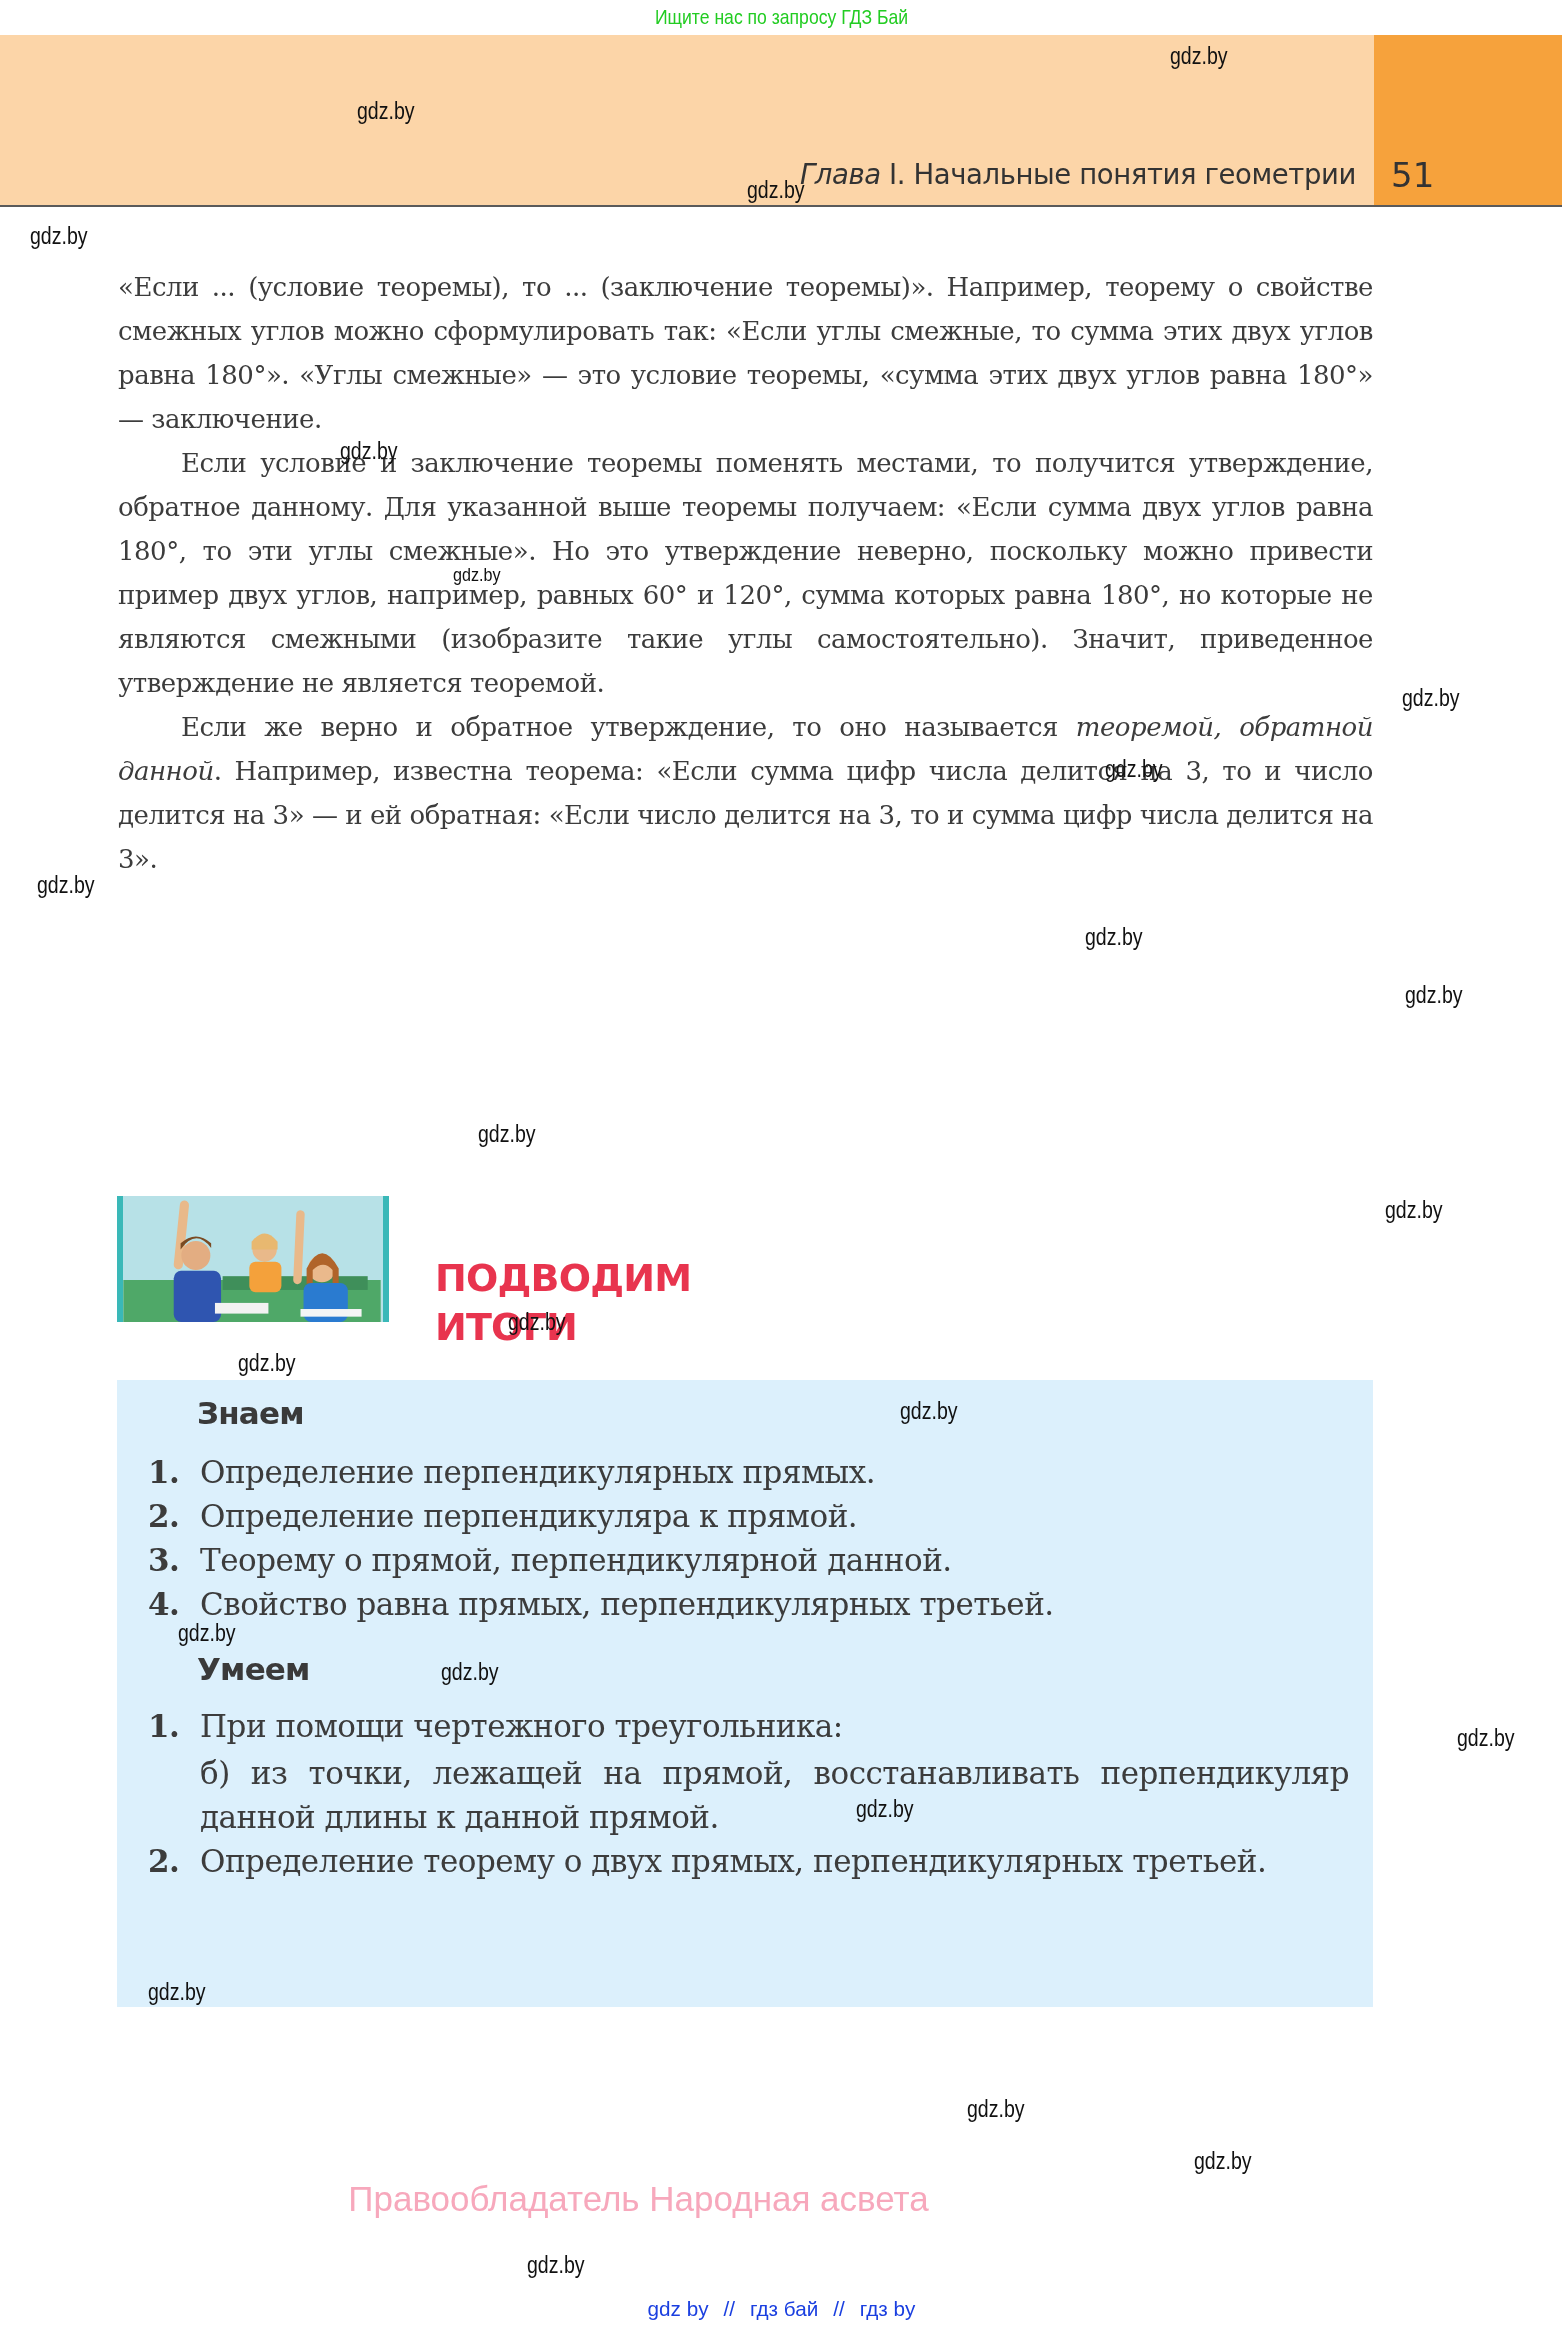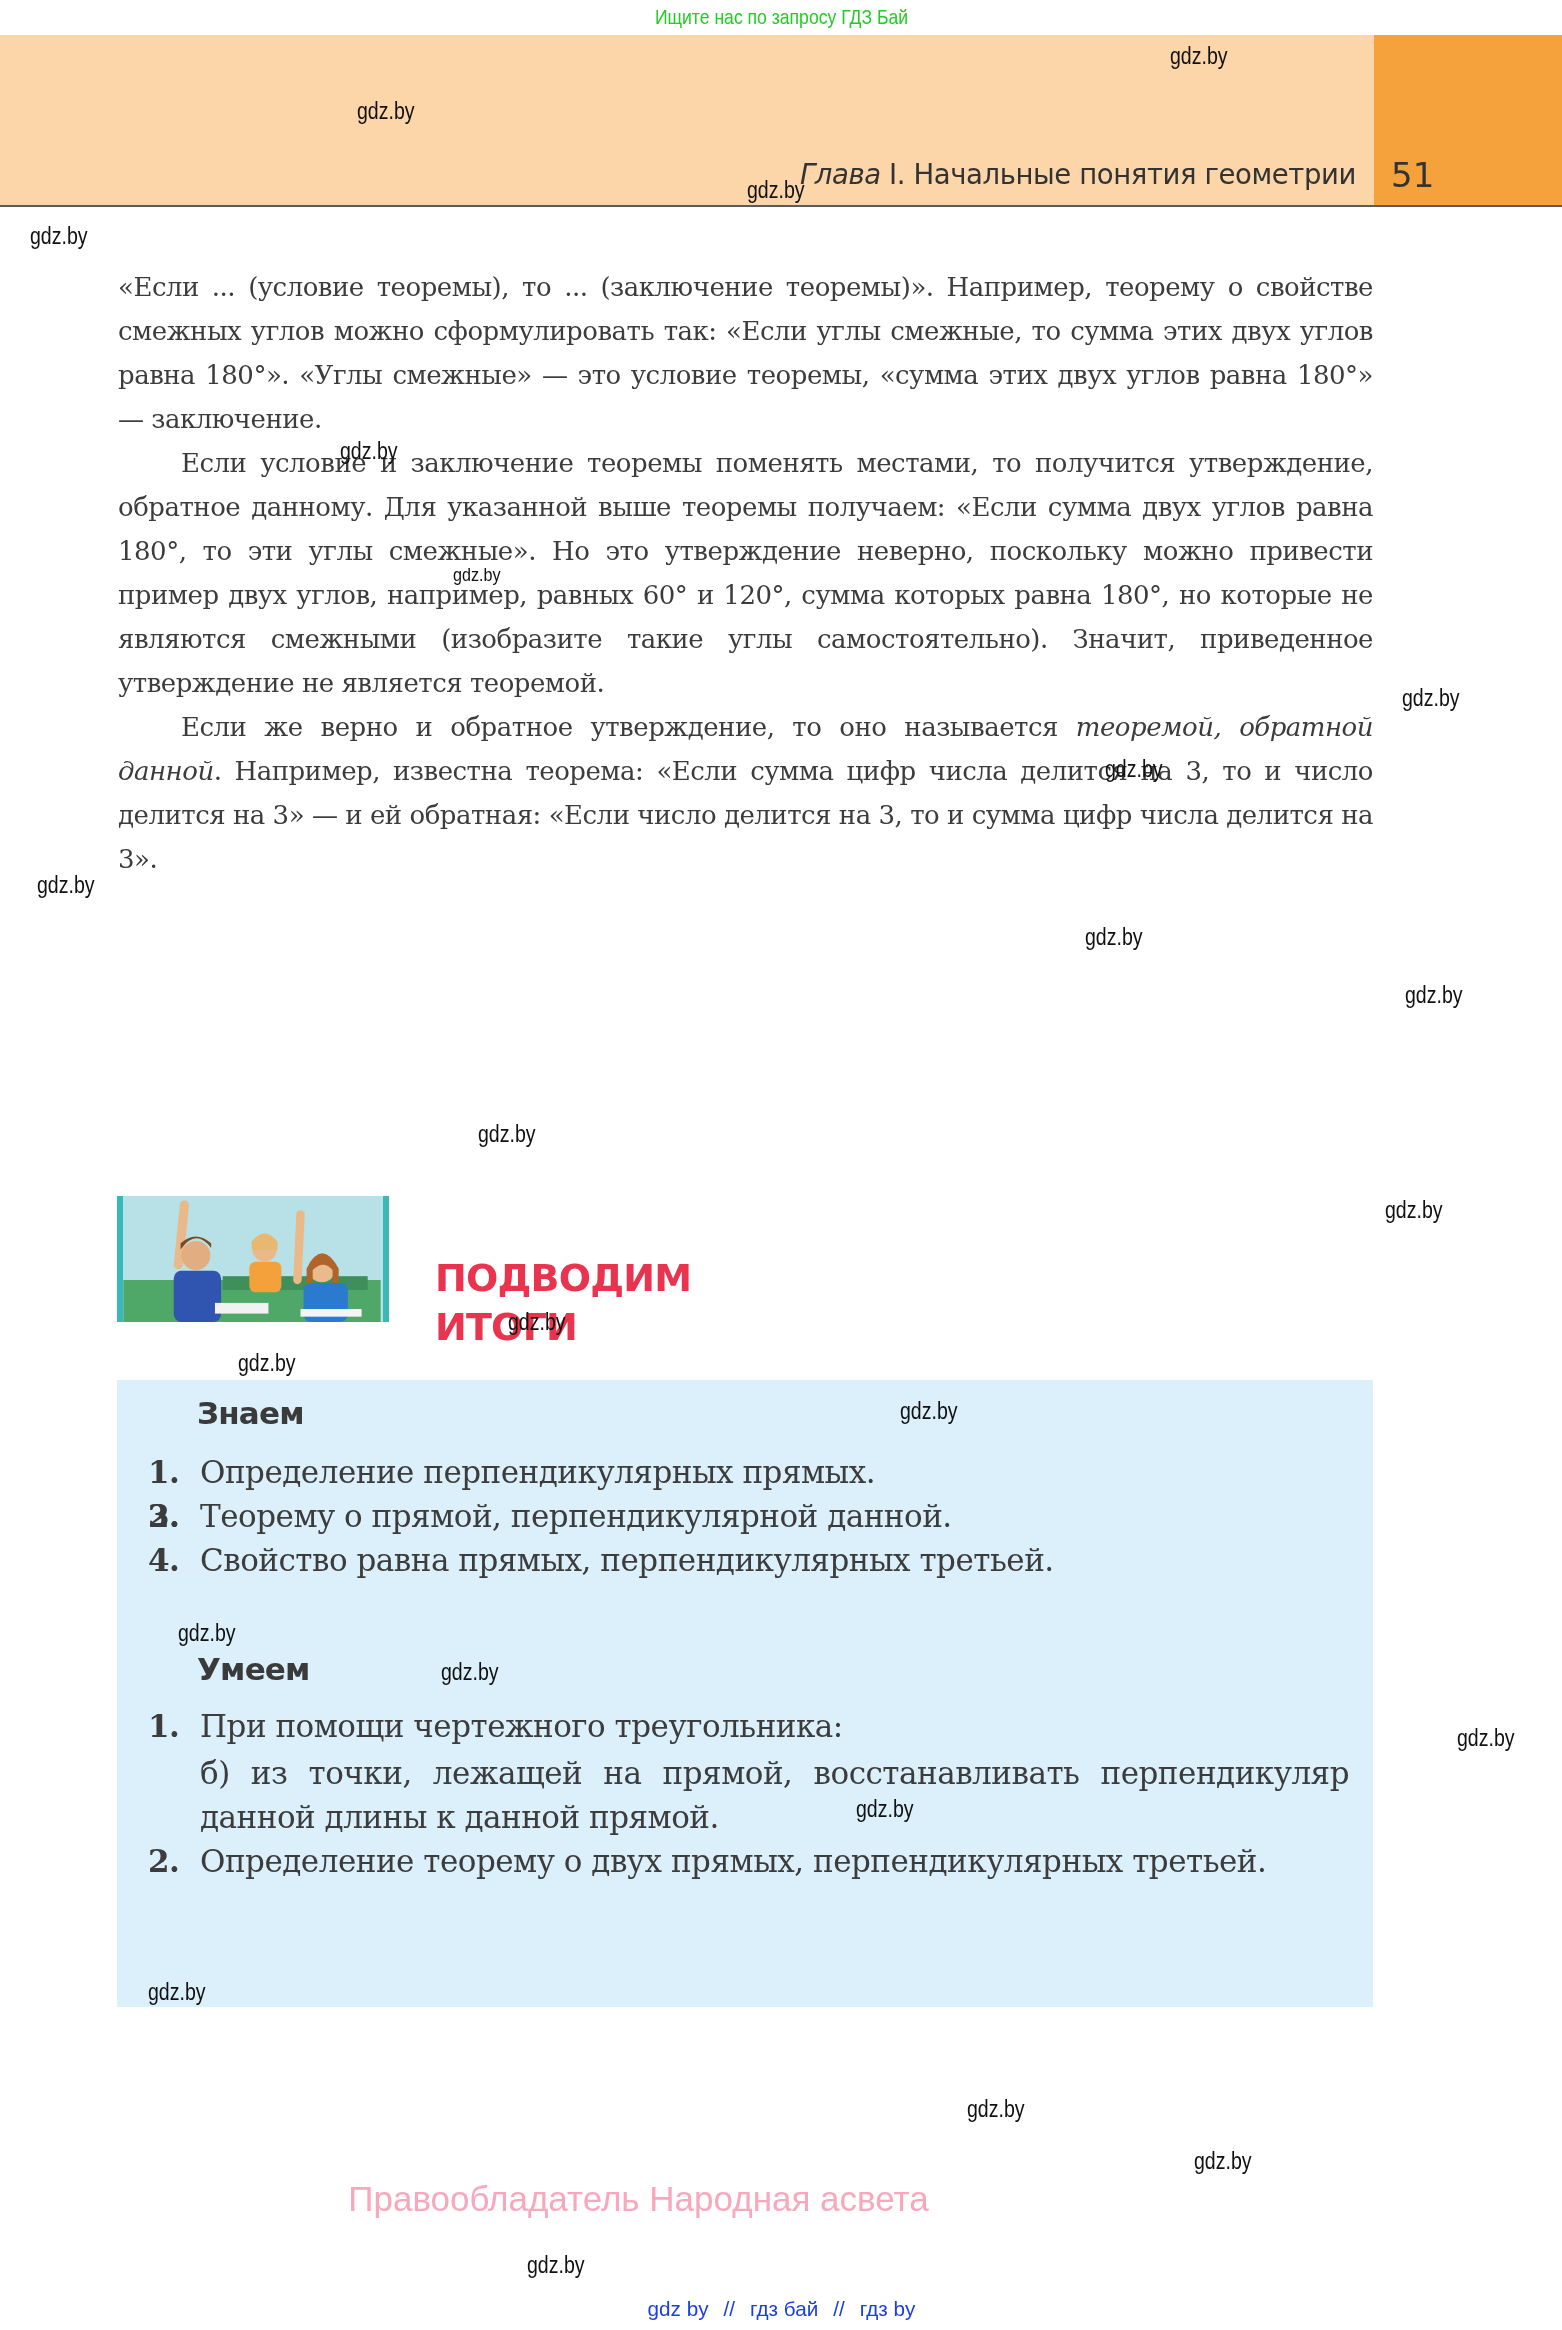--- a/index.html
+++ b/index.html
@@ -114,21 +114,21 @@
 </div>
 <div class="abs summary-title">
   <div>ПОДВОДИМ</div>
   <div>ИТОГИ</div>
 </div>
 
 <div class="abs summary-box">
   <div class="box-heading" style="left:80px; top:15.3px;">Знаем</div>
   <ul class="box-list" style="top:70px;">
     <li><span class="num">1.</span><span>Определение перпендикулярных прямых.</span></li>
-    <li><span class="num">2.</span></li>
+    <li><span class="num">2.</span><span>Определение перпендикуляра к прямой.</span></li>
     <li><span class="num">3.</span><span>Теорему о прямой, перпендикулярной данной.</span></li>
     <li><span class="num">4.</span><span>Свойство равна прямых, перпендикулярных третьей.</span></li>
   </ul>
   <div class="box-heading" style="left:80px; top:271px;">Умеем</div>
   <ul class="box-list" style="top:324px;">
     <li>
       <span class="num">1.</span>
       <span>При помощи чертежного треугольника:</span>
       <div class="sub">б) из точки, лежащей на прямой, восстанавливать перпендикуляр данной длины к данной прямой.</div>
     </li>

